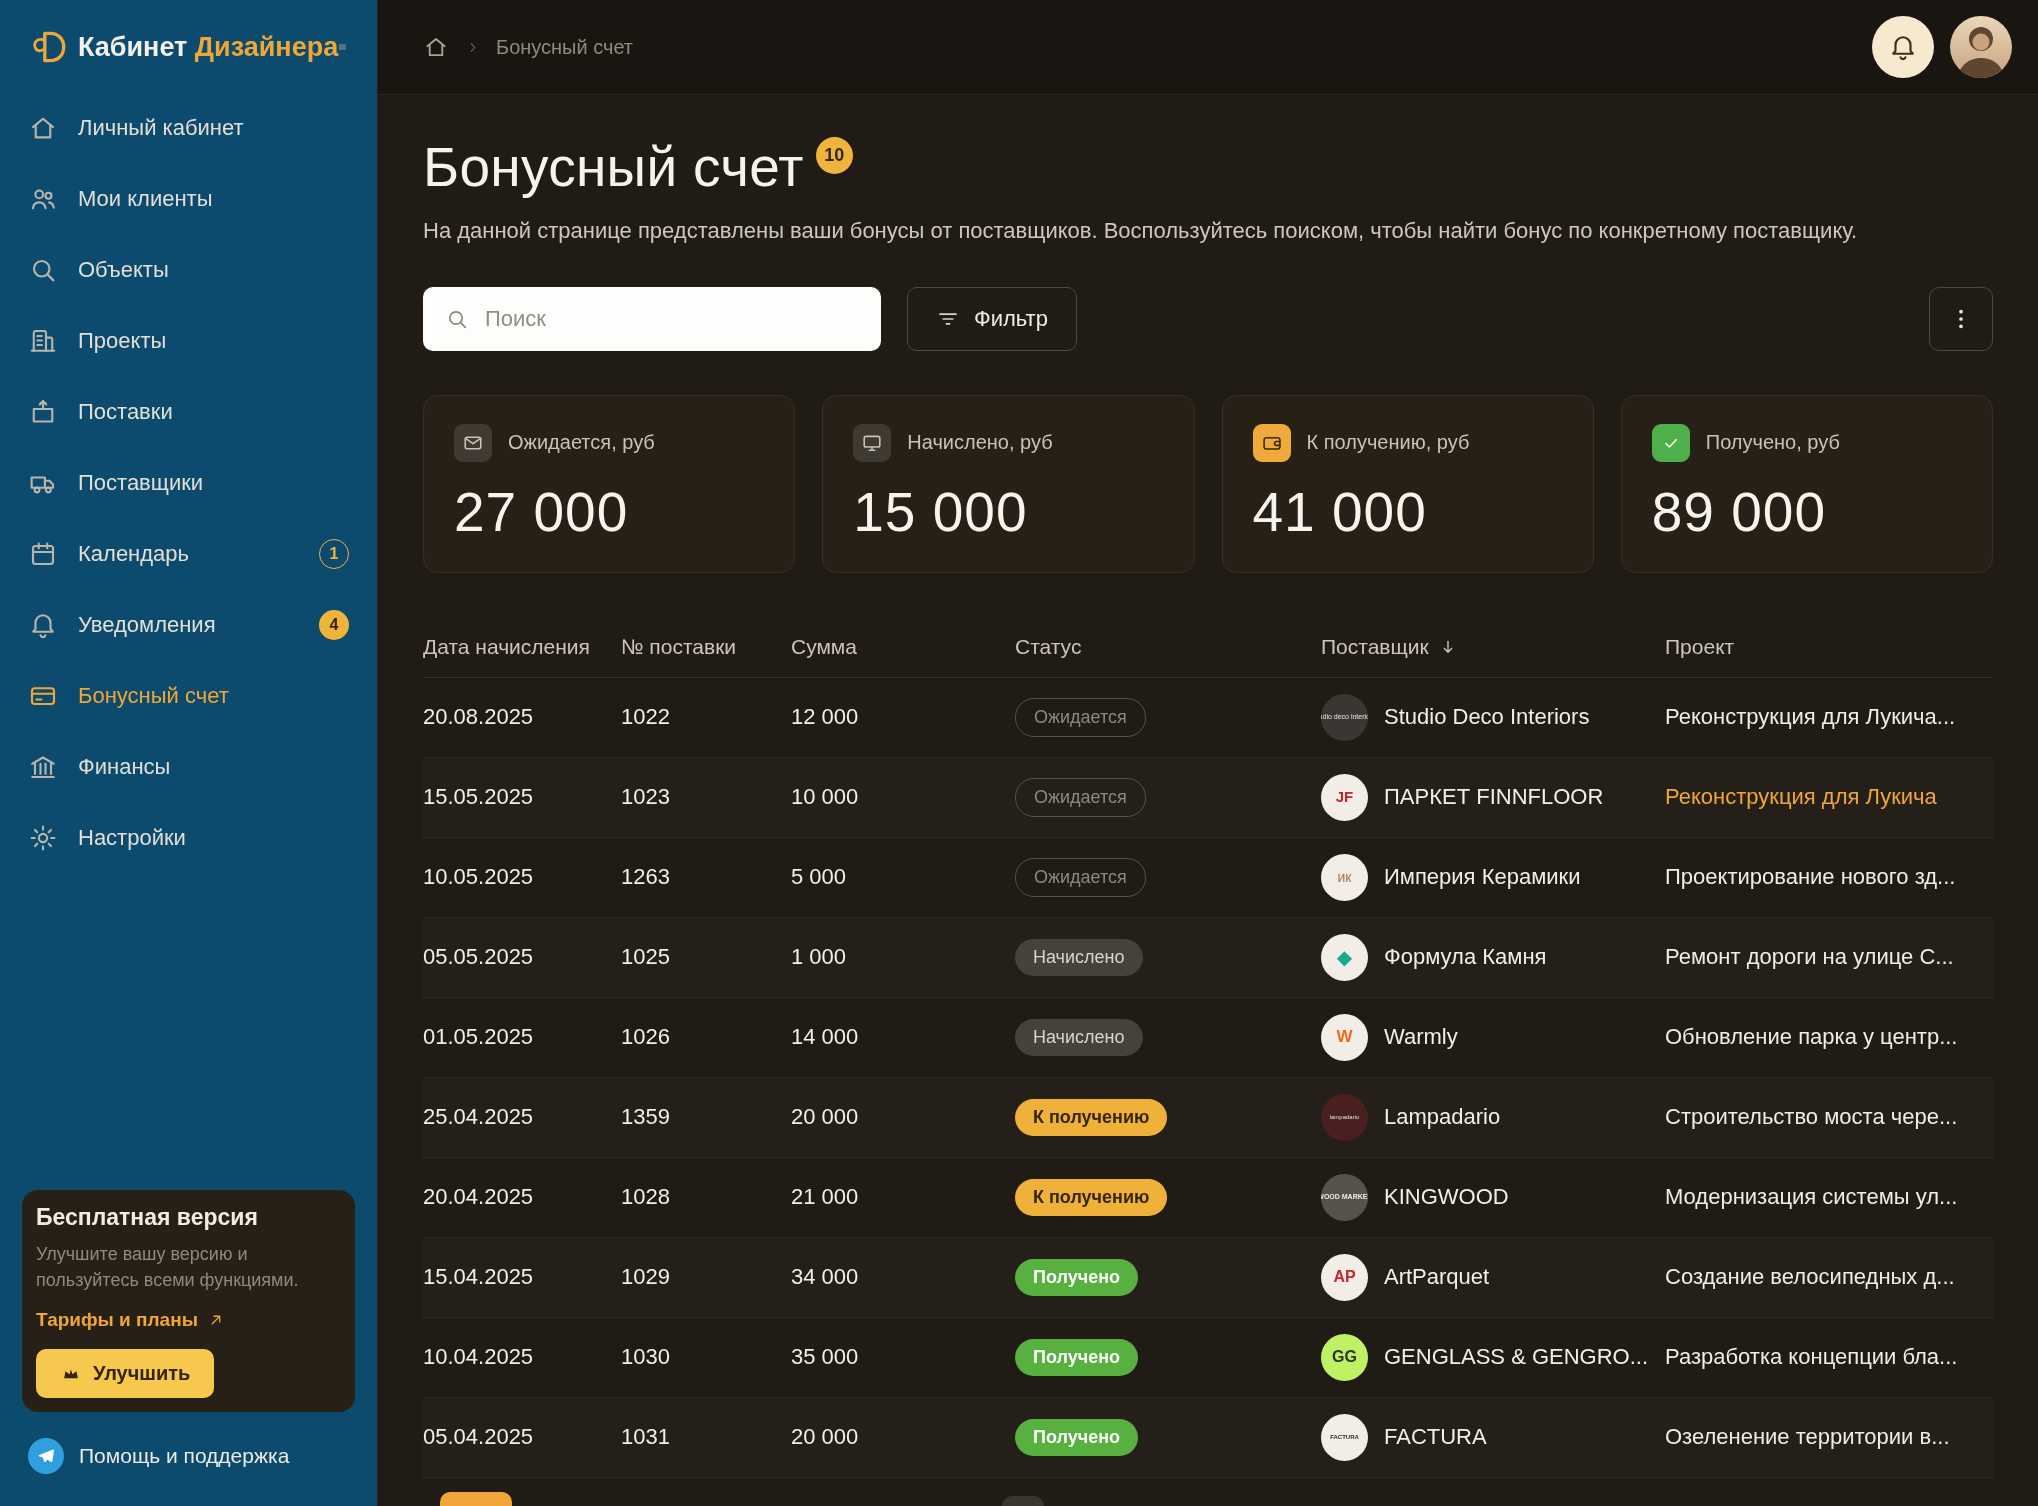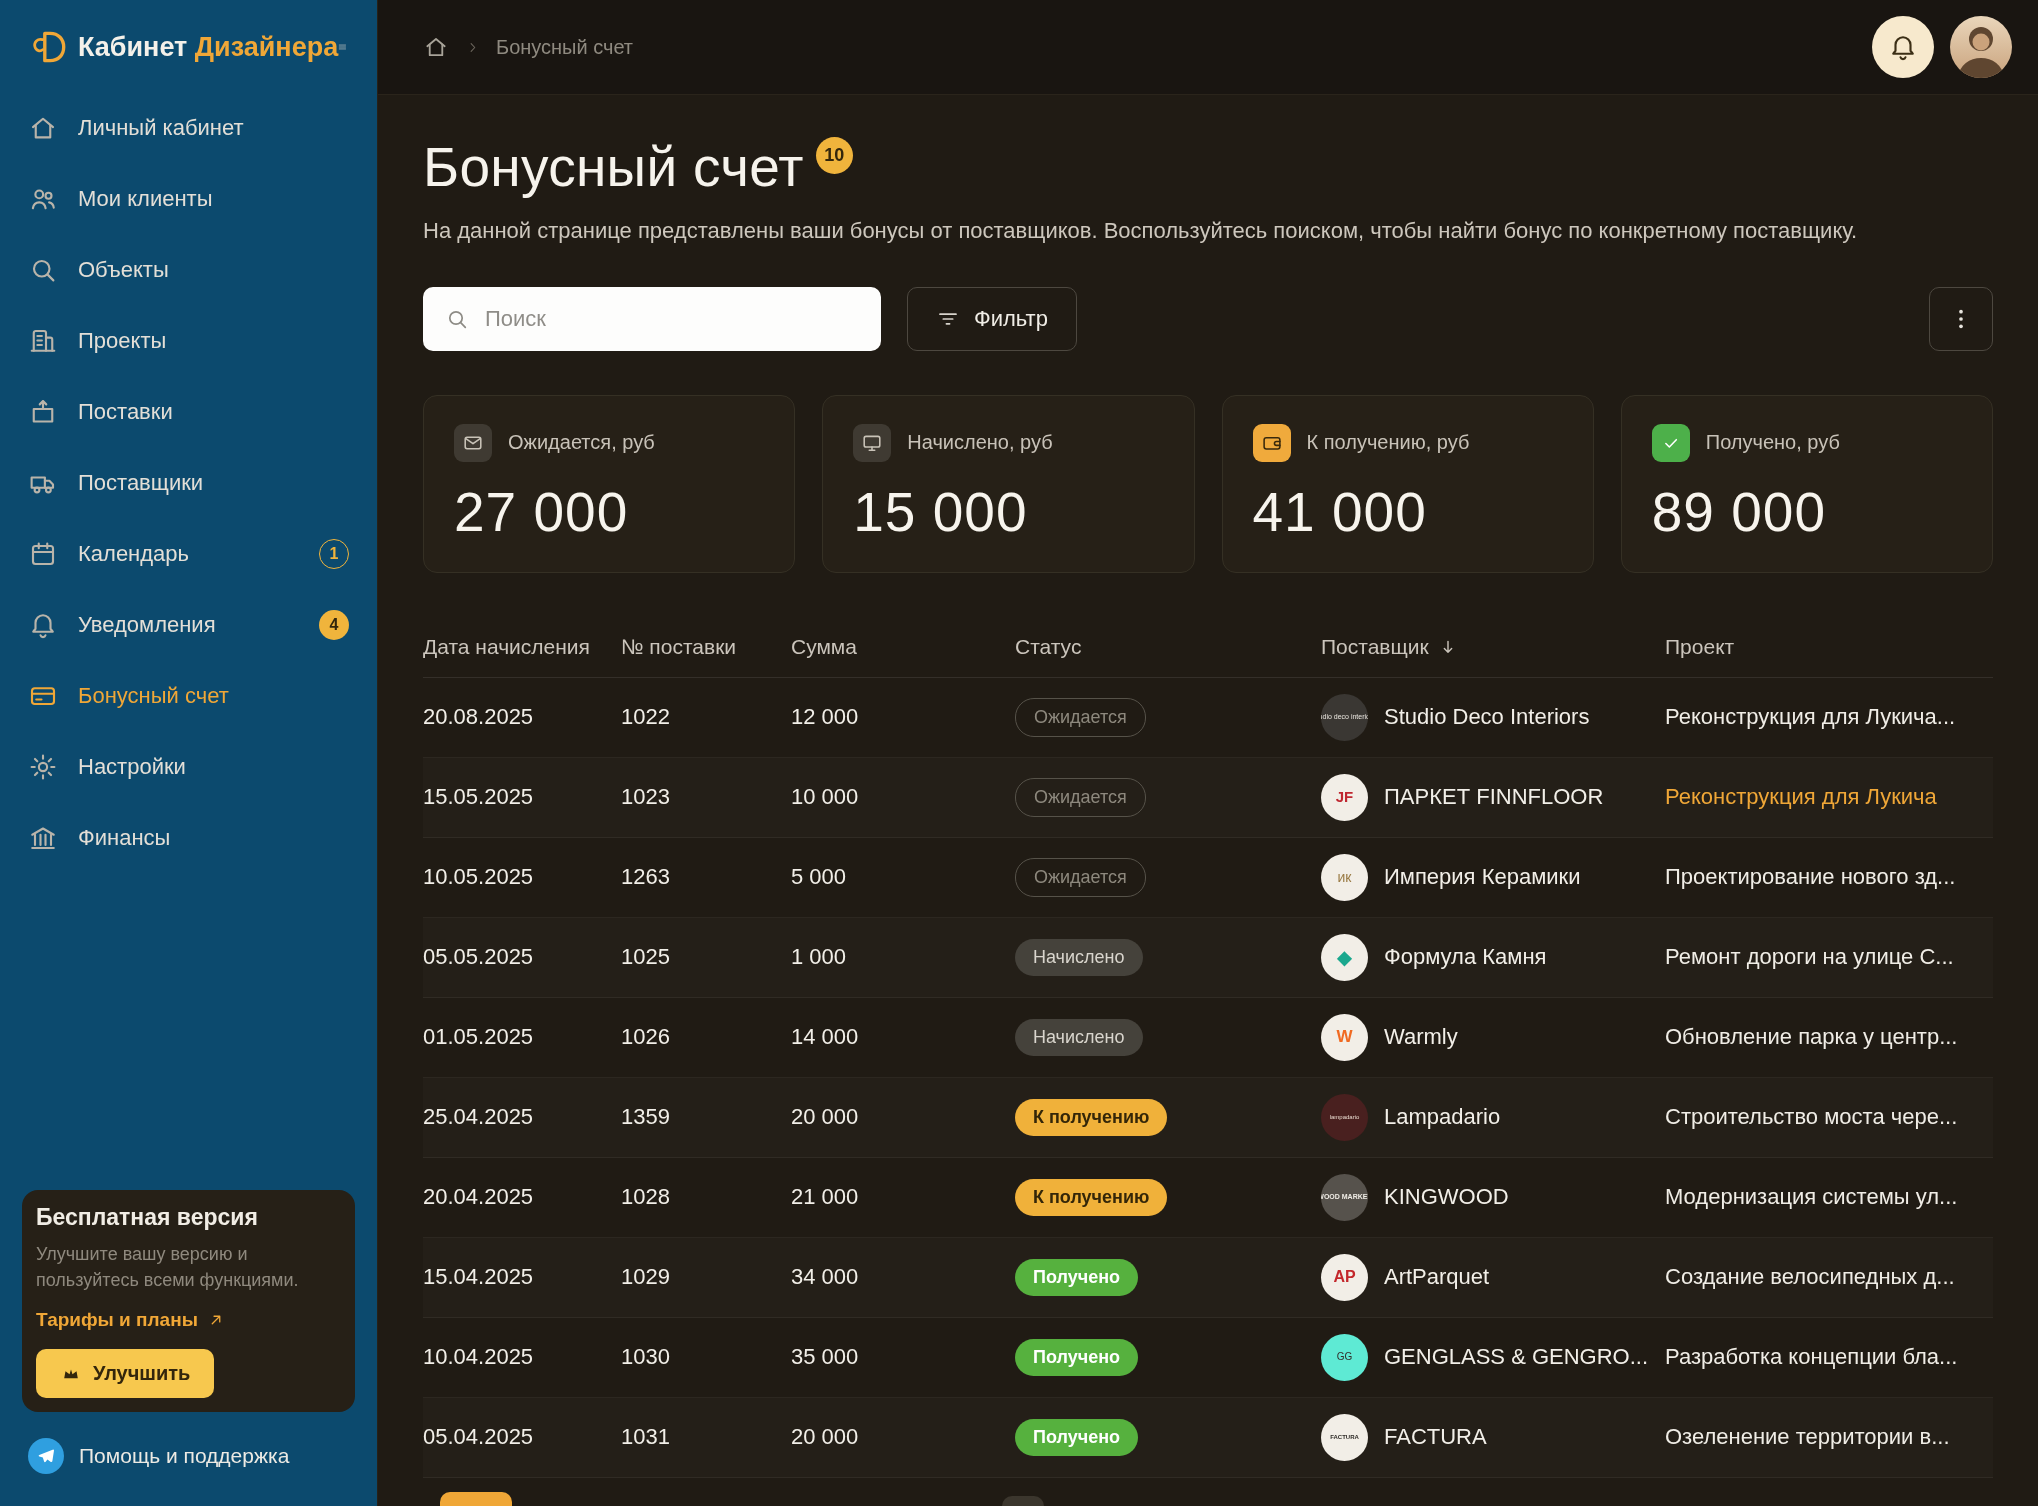--- a/index.html
+++ b/index.html
@@ -211,35 +211,35 @@
               <rect x="3.2" y="5.8" width="17.6" height="12.6" rx="2.2"></rect>
               <path d="M3.2 10.2h17.6"></path>
               <path d="M6.6 14.8h4.2"></path>
             </svg>
           </span>
           <span class="nav-label">Бонусный счет</span>
         </div>
         <div class="nav-item">
           <span class="ic">
             <svg viewBox="0 0 24 24">
-              <circle cx="12" cy="12" r="3.3"></circle>
-              <path d="M12 2.9v2.5M12 18.6v2.5M2.9 12h2.5M18.6 12h2.5M5.6 5.6l1.8 1.8M16.6 16.6l1.8 1.8M5.6 18.4l1.8-1.8M16.6 7.4l1.8-1.8"></path>
-            </svg>
-          </span>
-          <span class="nav-label">Настройки</span>
-        </div>
-        <div class="nav-item">
-          <span class="ic">
-            <svg viewBox="0 0 24 24">
               <path d="m3.4 9.4 8.6-5 8.6 5"></path>
               <path d="M5.6 9.4v8.2M10 9.4v8.2M14 9.4v8.2M18.4 9.4v8.2"></path>
               <path d="M3.4 20h17.2"></path>
             </svg>
           </span>
           <span class="nav-label">Финансы</span>
+        </div>
+        <div class="nav-item">
+          <span class="ic">
+            <svg viewBox="0 0 24 24">
+              <circle cx="12" cy="12" r="3.3"></circle>
+              <path d="M12 2.9v2.5M12 18.6v2.5M2.9 12h2.5M18.6 12h2.5M5.6 5.6l1.8 1.8M16.6 16.6l1.8 1.8M5.6 18.4l1.8-1.8M16.6 7.4l1.8-1.8"></path>
+            </svg>
+          </span>
+          <span class="nav-label">Настройки</span>
         </div>
       </nav>
 
     <div class="upgrade-card">
       <div class="up-title">Бесплатная версия</div>
       <div class="up-text">Улучшите вашу версию и пользуйтесь всеми функциями.</div>
       <div class="up-link">
         <span>Тарифы и планы</span>
         <span class="ic">
             <svg viewBox="0 0 24 24">
@@ -510,21 +510,21 @@
                 <span class="sup-name">ArtParquet</span>
               </div>
               <div class="td td-proj">Создание велосипедных д...</div>
             </div>
             <div class="trow">
               <div class="td">10.04.2025</div>
               <div class="td">1030</div>
               <div class="td">35 000</div>
               <div class="td"><span class="badge received">Получено</span></div>
               <div class="td td-sup">
-                <span class="logo-av" style="background:#5eead4;color:#33302c;font-size:10px;font-weight:400;">GG</span>
+                <span class="logo-av" style="background:#bef264;color:#33302c;font-size:16px;font-weight:700;">GG</span>
                 <span class="sup-name">GENGLASS &amp; GENGRO...</span>
               </div>
               <div class="td td-proj">Разработка концепции бла...</div>
             </div>
             <div class="trow">
               <div class="td">05.04.2025</div>
               <div class="td">1031</div>
               <div class="td">20 000</div>
               <div class="td"><span class="badge received">Получено</span></div>
               <div class="td td-sup">

